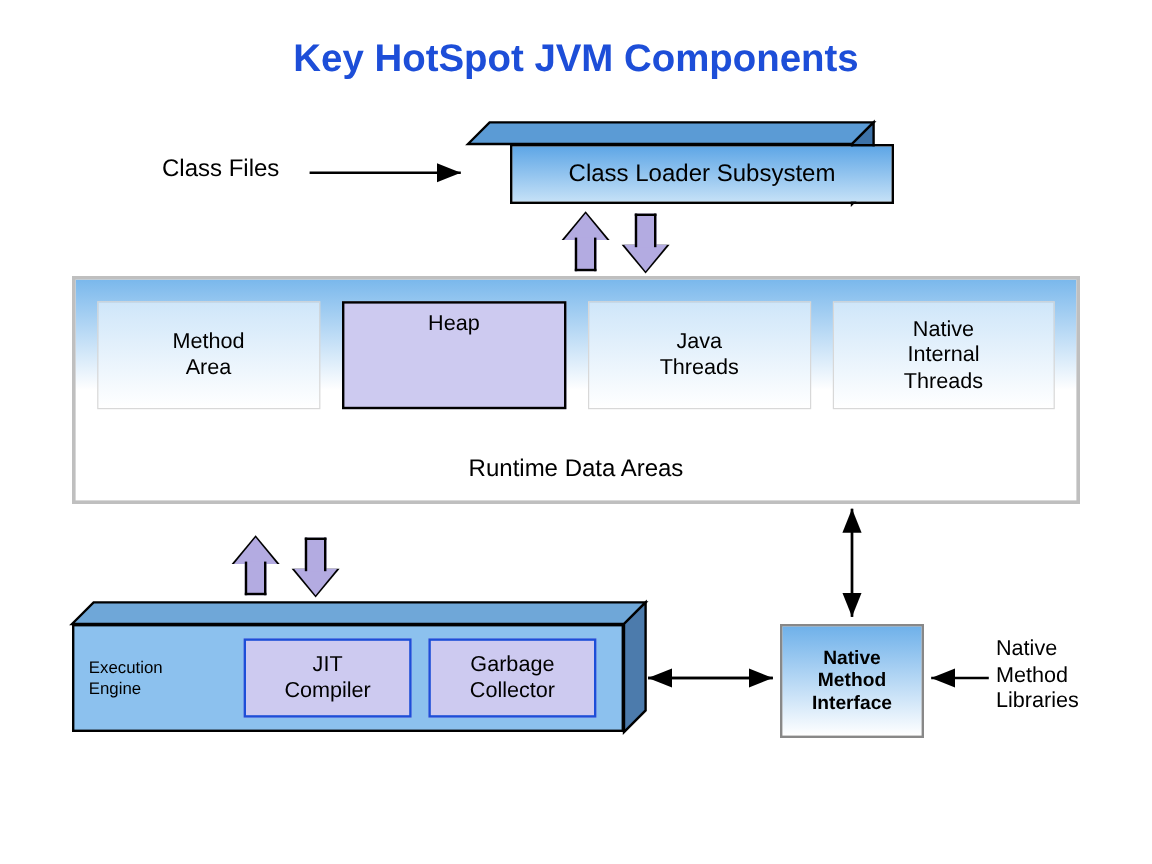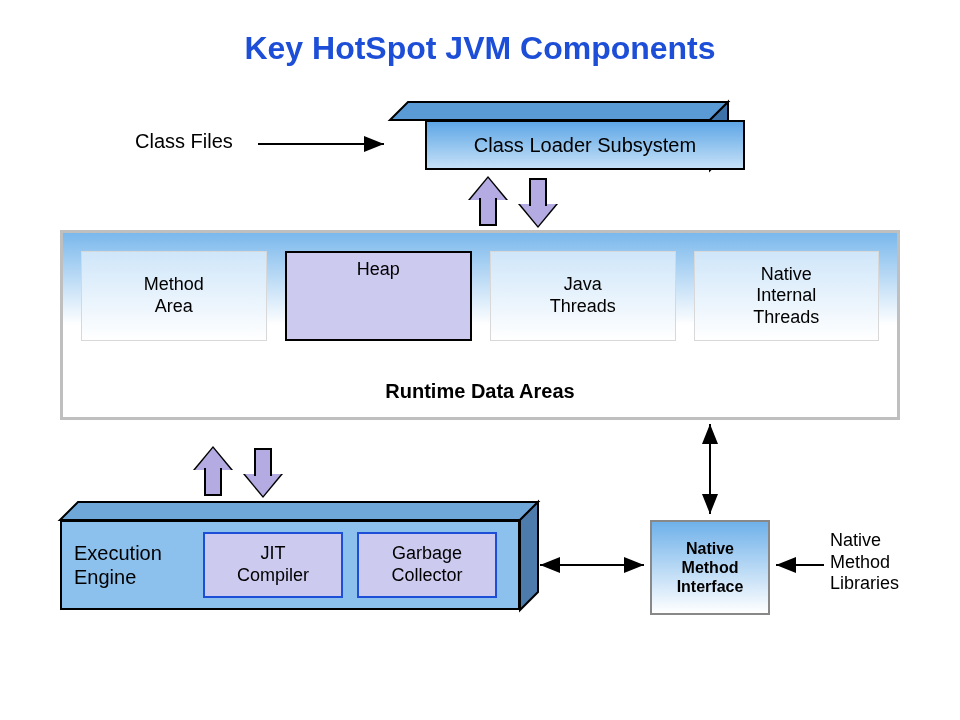--- a/index.html
+++ b/index.html
@@ -76,21 +76,21 @@
     border: 2px solid #000;
     align-items: flex-start;
     padding-top: 6px;
   }
   .rda-label {
     position: absolute;
     bottom: 14px;
     width: 100%;
     text-align: center;
     font-size: 20px;
-    font-weight: bold;
+    font-weight: normal;
   }
 
   
   .ee-3d {
     position: absolute;
     left: 60px;
     top: 520px;
     width: 460px;
     height: 90px;
   }
@@ -100,21 +100,21 @@
     width: 460px; height: 90px;
     background: #8cc1ee;
     border: 2px solid #000;
     display: flex;
     align-items: center;
     padding: 0 12px;
     gap: 14px;
   }
   .ee-label {
     width: 115px;
-    font-size: 20px;
+    font-size: 14px;
     line-height: 1.2;
   }
   .ee-sub {
     width: 140px;
     height: 66px;
     background: #cdcaf0;
     border: 2px solid #1d4ed8;
     display: flex;
     align-items: center;
     justify-content: center;

